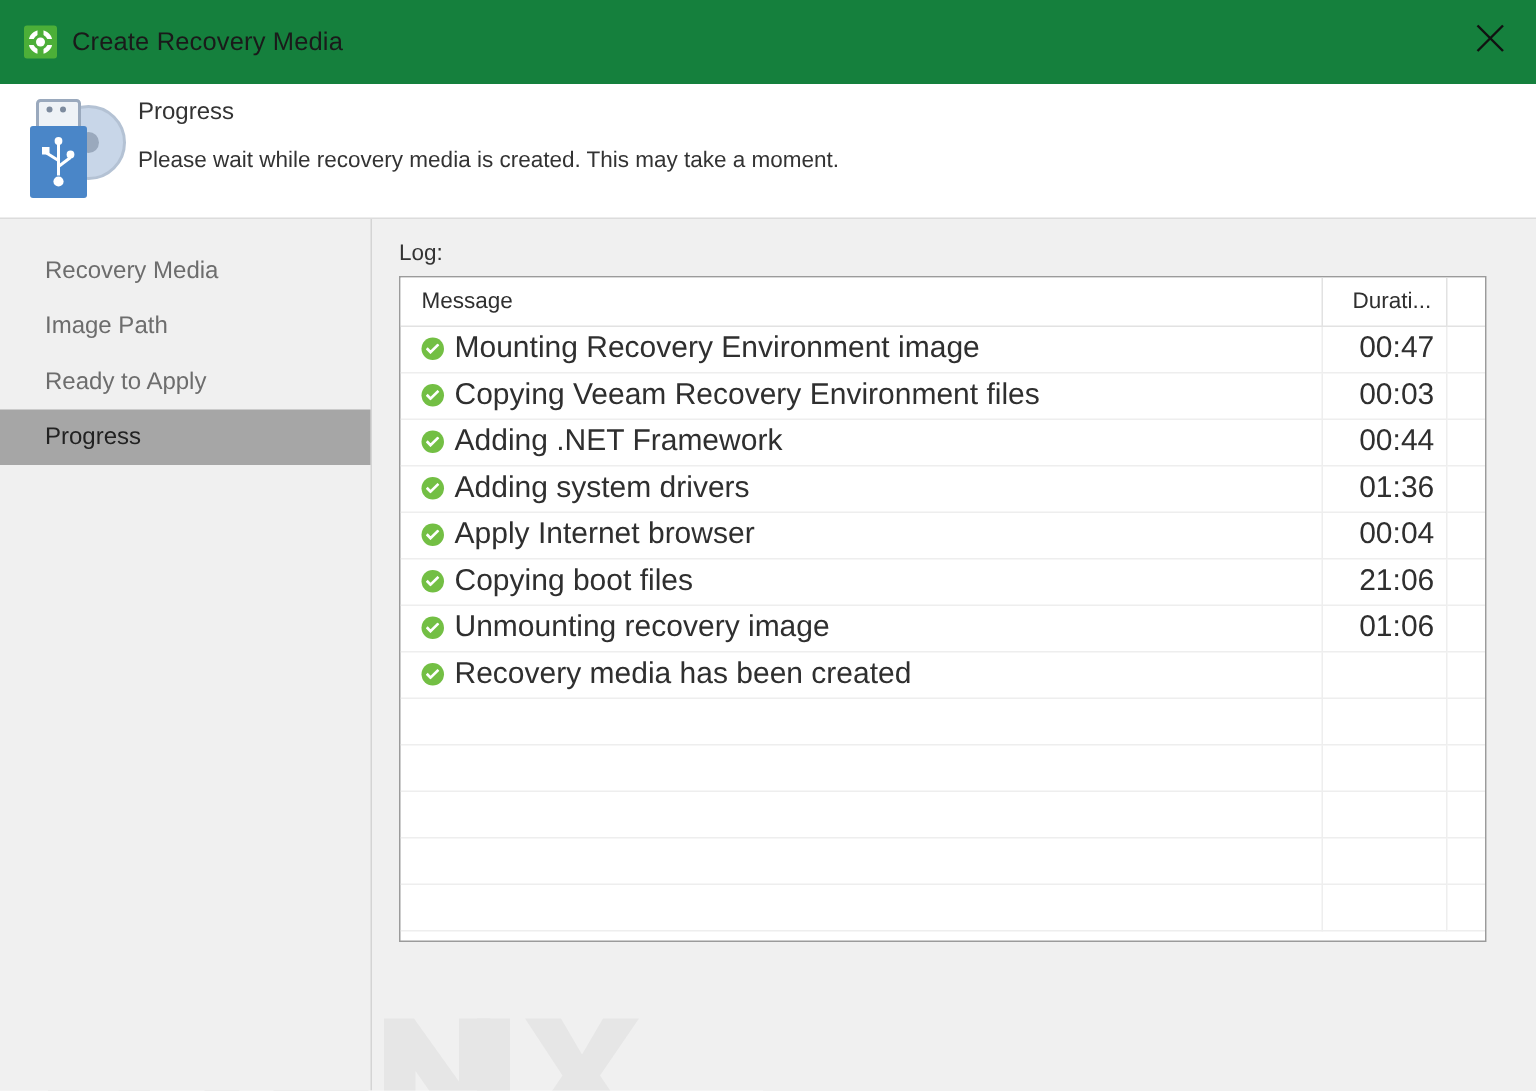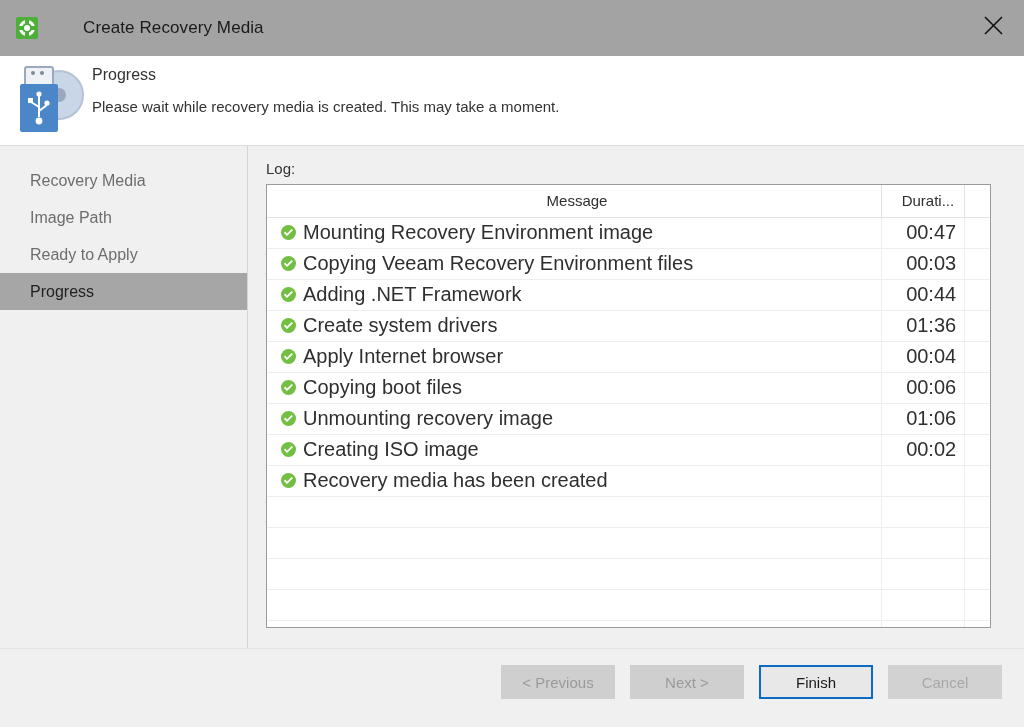--- a/index.html
+++ b/index.html
@@ -21,27 +21,26 @@
     width: 1024px;
     height: 727px;
     background: #f0f0f0;
     display: flex;
     flex-direction: column;
   }
 
   
   .titlebar {
     height: 56px;
-    background: #a3a3a3;
+    background: #15803d;
     display: flex;
     align-items: center;
     padding: 0 0 0 16px;
     flex: none;
     position: relative;
-    gap: 35px;
   }
   .title-icon {
     width: 22px;
     height: 22px;
     background: #4caf38;
     border-radius: 2px;
     position: relative;
     flex: none;
     margin-right: 10px;
   }
@@ -227,21 +226,21 @@
   }
   .log-table {
     width: 100%;
     border-collapse: collapse;
     table-layout: fixed;
   }
   .log-table th {
     font-weight: normal;
     font-size: 15px;
     color: #2f2f2f;
-    text-align: center;
+    text-align: left;
     padding: 6px 8px 7px 14px;
     border-bottom: 1px solid #e2e2e2;
     border-right: 1px solid #e2e2e2;
     background: #ffffff;
     height: 32px;
     box-sizing: border-box;
   }
   .log-table th.col-dur {
     text-align: right;
     padding-right: 10px;
@@ -482,21 +481,21 @@
               <td class="col-pad"></td>
             </tr>
             <tr>
               <td>
                 <div class="msg-cell">
                   <span class="check">
                     <svg width="9" height="7" viewBox="0 0 9 7">
                         <path d="M0.5 3.2 L3 5.8 L8.3 0.6" stroke="#ffffff" stroke-width="1.8" fill="none"></path>
                       </svg>
                   </span>
-                  <span>Create system drivers</span>
+                  <span>Adding system drivers</span>
                 </div>
               </td>
               <td class="col-dur">01:36</td>
               <td class="col-pad"></td>
             </tr>
             <tr>
               <td>
                 <div class="msg-cell">
                   <span class="check">
                     <svg width="9" height="7" viewBox="0 0 9 7">
@@ -513,49 +512,35 @@
               <td>
                 <div class="msg-cell">
                   <span class="check">
                     <svg width="9" height="7" viewBox="0 0 9 7">
                         <path d="M0.5 3.2 L3 5.8 L8.3 0.6" stroke="#ffffff" stroke-width="1.8" fill="none"></path>
                       </svg>
                   </span>
                   <span>Copying boot files</span>
                 </div>
               </td>
-              <td class="col-dur">00:06</td>
+              <td class="col-dur">21:06</td>
               <td class="col-pad"></td>
             </tr>
             <tr>
               <td>
                 <div class="msg-cell">
                   <span class="check">
                     <svg width="9" height="7" viewBox="0 0 9 7">
                         <path d="M0.5 3.2 L3 5.8 L8.3 0.6" stroke="#ffffff" stroke-width="1.8" fill="none"></path>
                       </svg>
                   </span>
                   <span>Unmounting recovery image</span>
                 </div>
               </td>
               <td class="col-dur">01:06</td>
-              <td class="col-pad"></td>
-            </tr>
-            <tr>
-              <td>
-                <div class="msg-cell">
-                  <span class="check">
-                    <svg width="9" height="7" viewBox="0 0 9 7">
-                        <path d="M0.5 3.2 L3 5.8 L8.3 0.6" stroke="#ffffff" stroke-width="1.8" fill="none"></path>
-                      </svg>
-                  </span>
-                  <span>Creating ISO image</span>
-                </div>
-              </td>
-              <td class="col-dur">00:02</td>
               <td class="col-pad"></td>
             </tr>
             <tr>
               <td>
                 <div class="msg-cell">
                   <span class="check">
                     <svg width="9" height="7" viewBox="0 0 9 7">
                         <path d="M0.5 3.2 L3 5.8 L8.3 0.6" stroke="#ffffff" stroke-width="1.8" fill="none"></path>
                       </svg>
                   </span>
@@ -590,20 +575,14 @@
                 <td class="col-dur"></td>
                 <td class="col-pad"></td>
               </tr>
 
           </tbody>
         </table>
       </div>
     </div>
   </div>
 
-  <div class="footer">
-    <div class="btn disabled">&lt; Previous</div>
-    <div class="btn disabled">Next &gt;</div>
-    <div class="btn primary">Finish</div>
-    <div class="btn cancel">Cancel</div>
-  </div>
 
 </div>
 
 </body></html>

